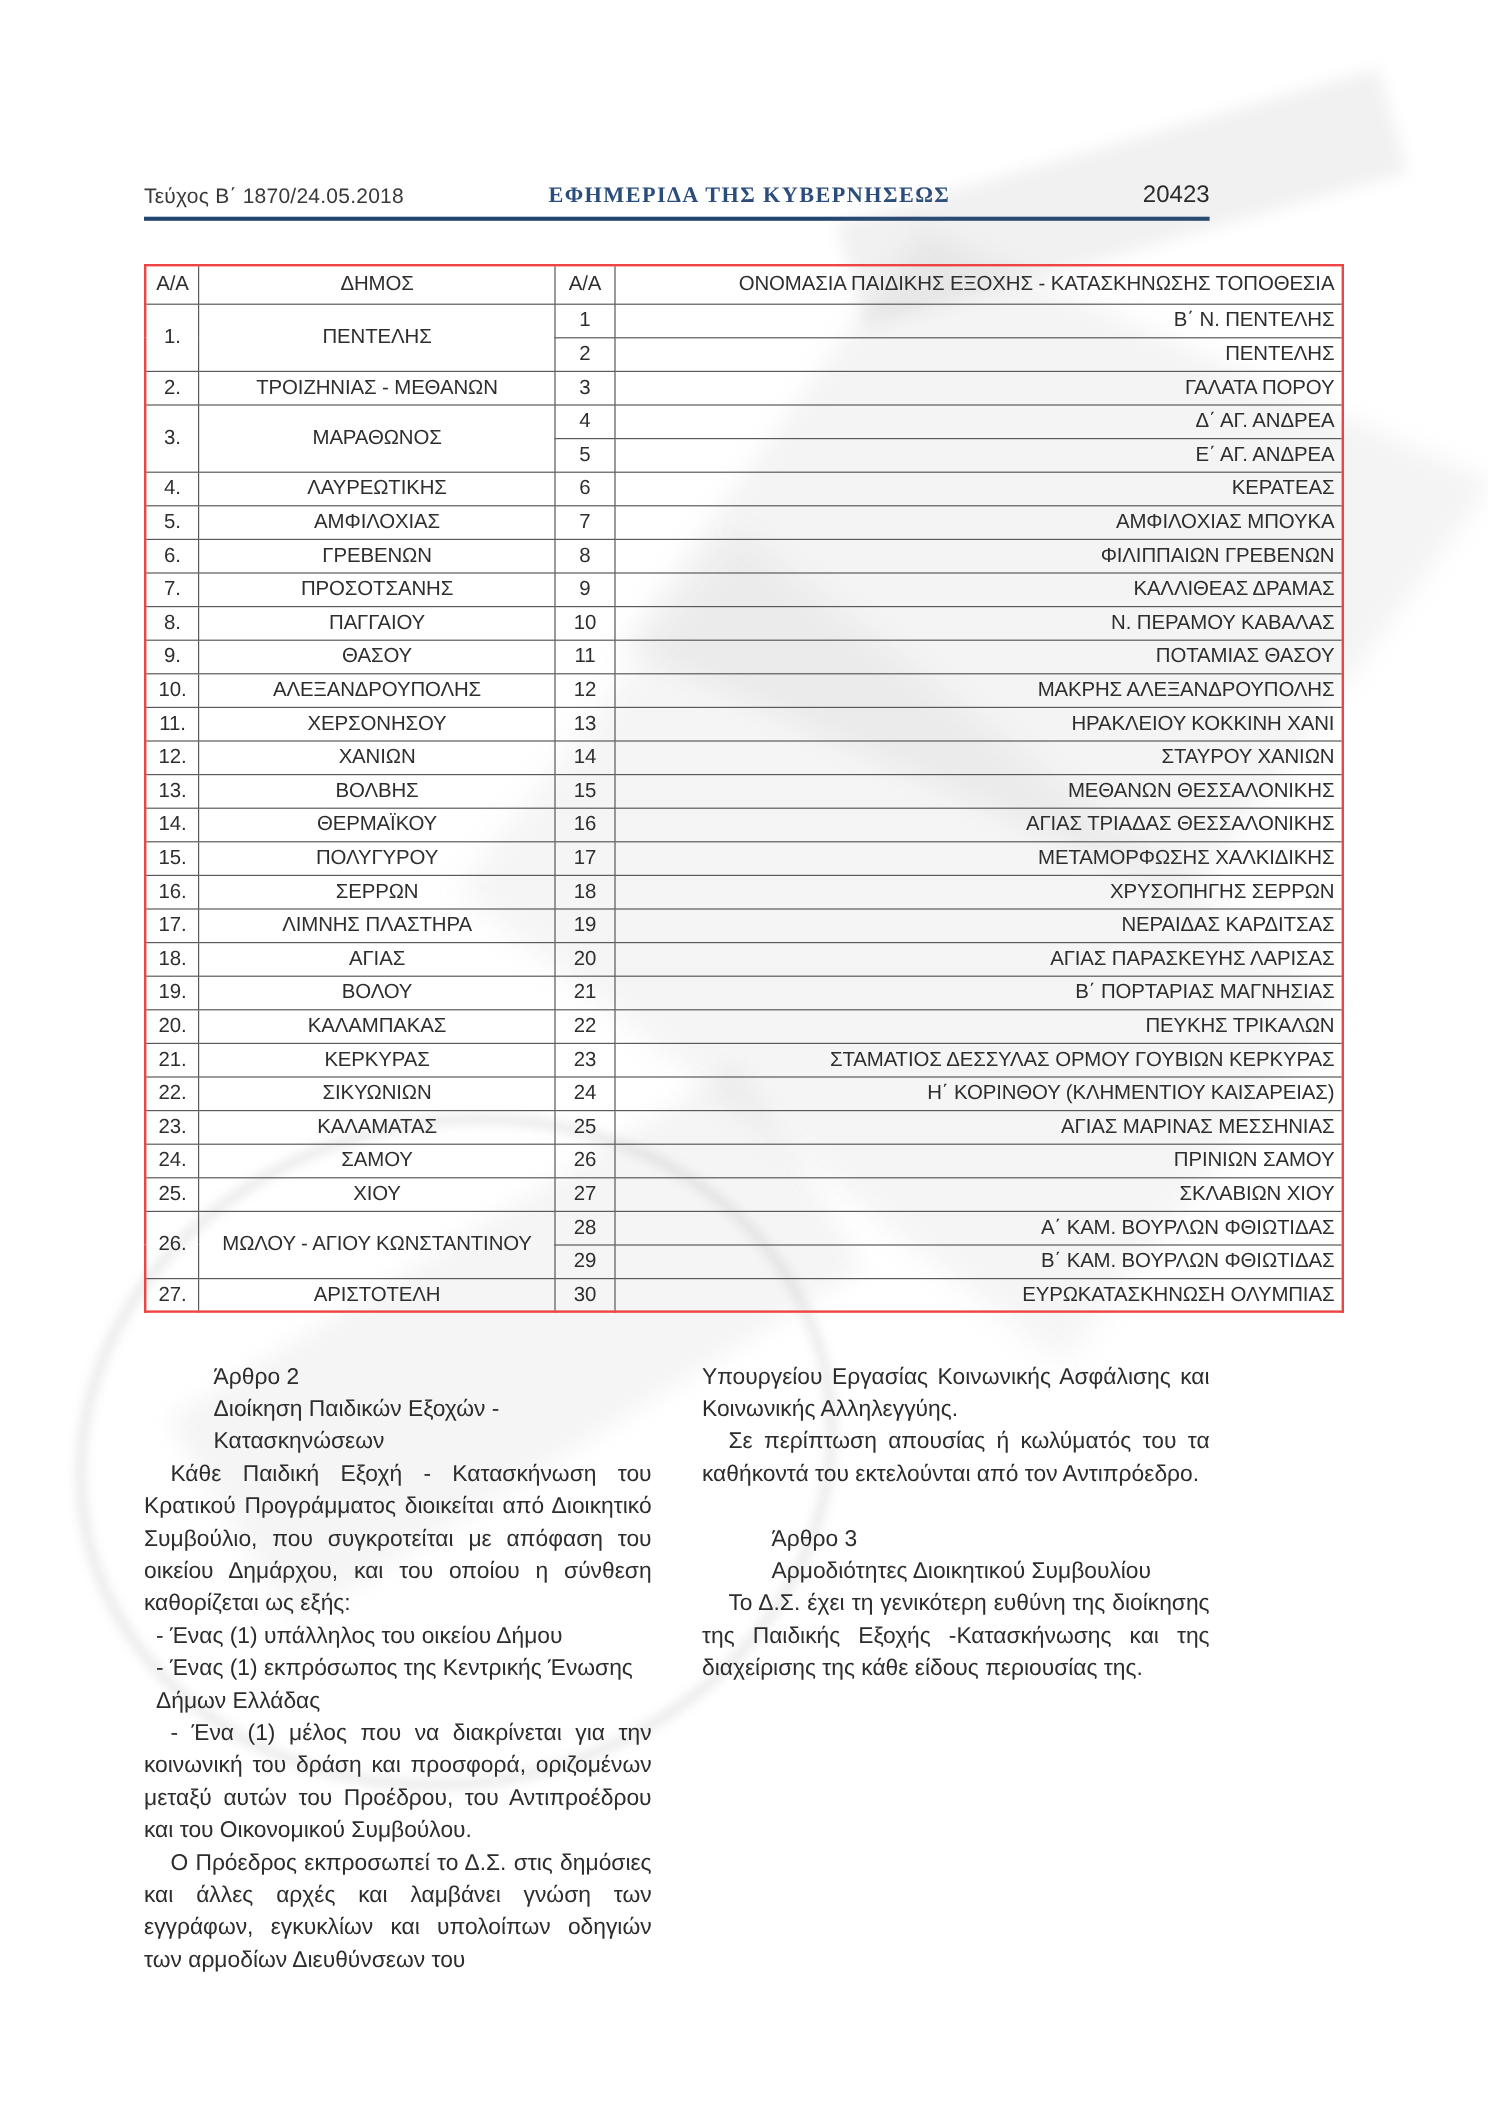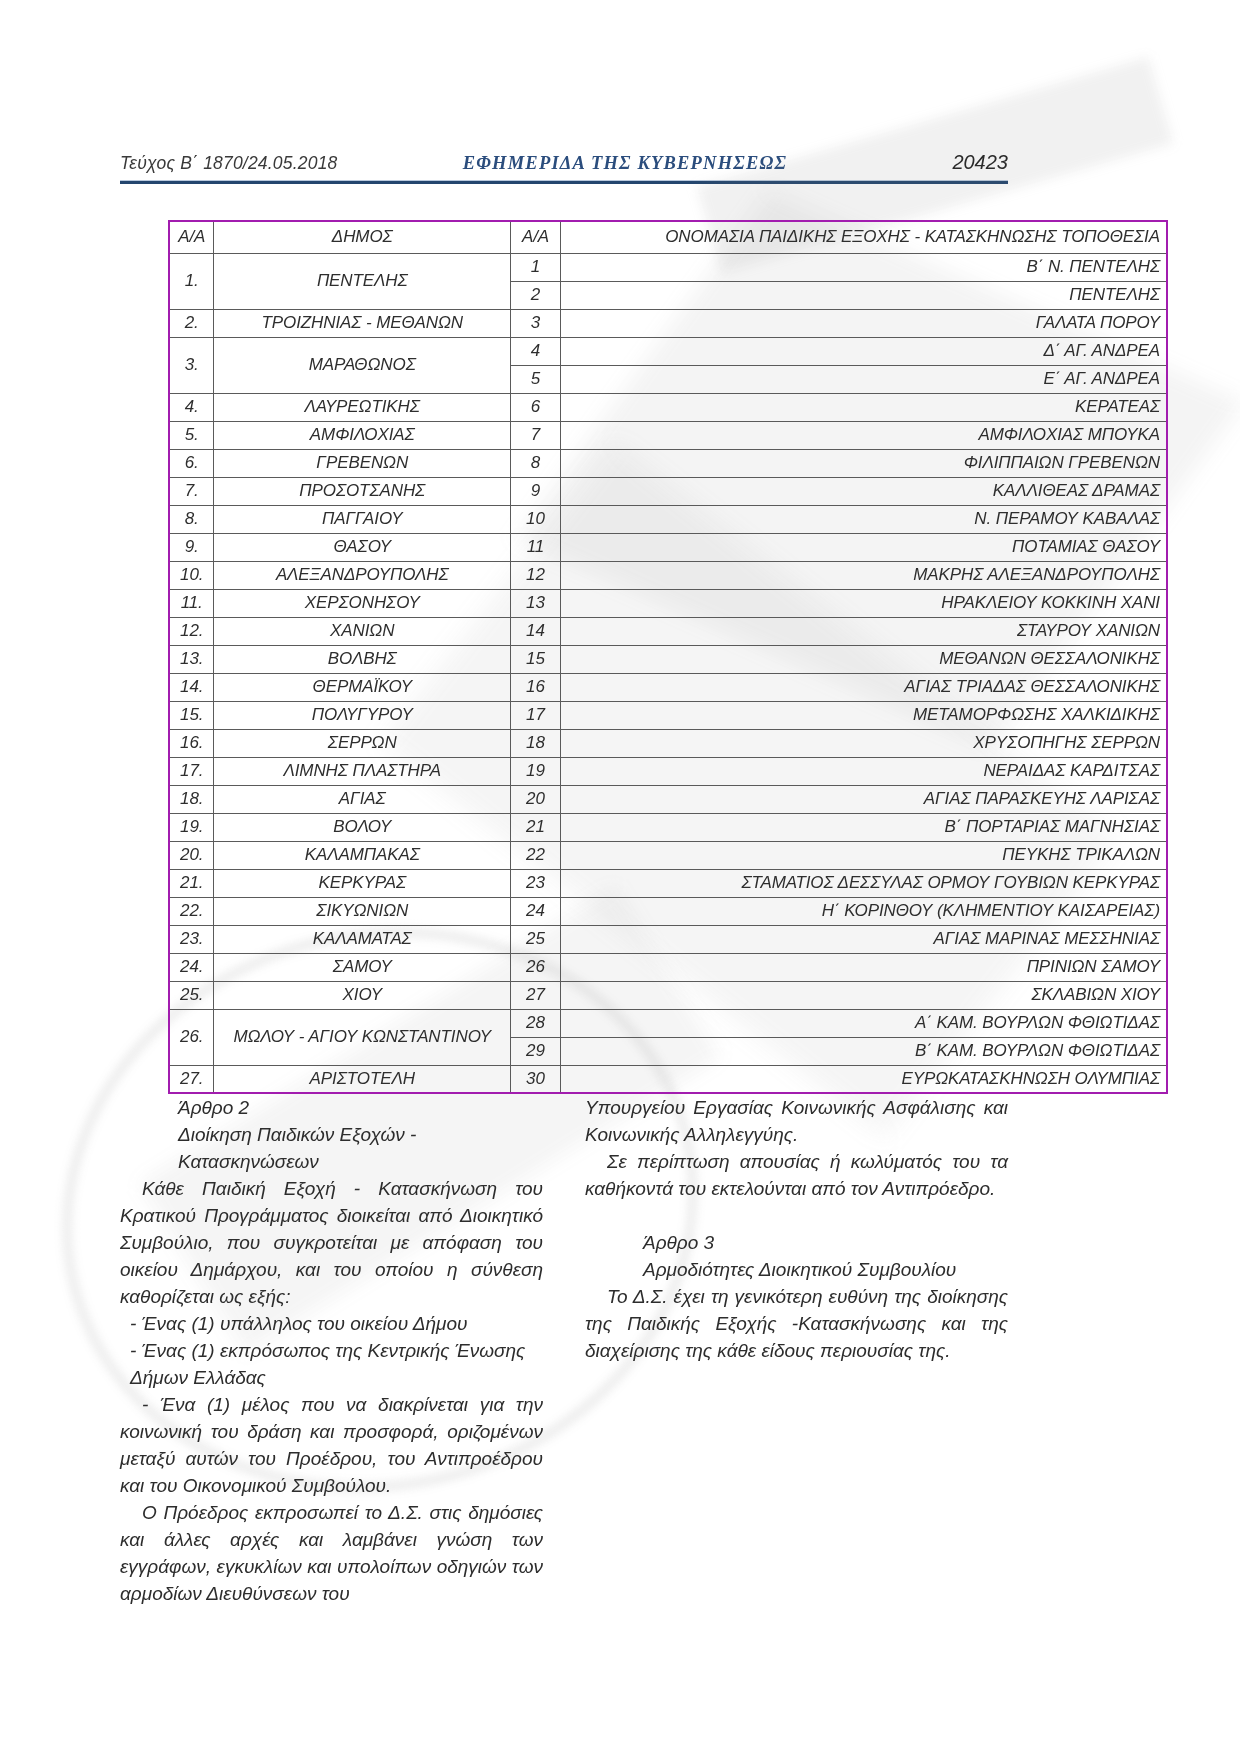--- a/index.html
+++ b/index.html
@@ -2,21 +2,21 @@
 <html lang="el"><head>
 <meta charset="utf-8">
 <style>
   * { margin:0; padding:0; box-sizing:border-box; }
   html,body { background:#ffffff; }
   body {
     width:1240px; height:1754px;
     font-family:"Liberation Sans","DejaVu Sans",sans-serif;
     color:#2b2b2b; position:relative; overflow:hidden;
   }
-  .page { width:1128px; height:1754px; padding:0 120px; position:relative;font-style:italic; }
+  .page { width:1128px; height:1754px; padding:0 120px; position:relative; }
 
   
   .gz-header{
     padding-top:108px;
     display:flex; align-items:flex-end; justify-content:space-between;
   }
   .issue{ font-size:17.5px; color:#3a3a3a; letter-spacing:.2px; }
   .gz-title{
     font-family:"Liberation Serif","DejaVu Serif",serif;
     font-weight:bold; font-size:18.5px; color:#2b4d7d; letter-spacing:1.2px;margin-top:45px;
@@ -29,30 +29,30 @@
 
   
   table.camps{
     margin-top:36px; width:1000px; border-collapse:collapse;
     font-size:17px; color:#2e2e2e; position:relative; z-index:2;
   }
   table.camps th, table.camps td{
     border:1px solid #5a5a5a; height:28px; padding:1px 6px;
     font-weight:normal; letter-spacing:-0.1px; white-space:nowrap;
   }
-  table.camps{ border:2px solid #a21caf;margin-left:48px; }
+  table.camps{ border:2px solid #ef4444; }
   table.camps th{ height:32px; }
   .c-num{ text-align:center; width:45px; }
   .c-dim{ text-align:center; width:297px; }
   .c-num2{ text-align:center; width:50px; }
   .c-name{ text-align:right; padding-left:11px; width:608px; }
 
   
   .columns{
-    display:flex; gap:42px;
+    margin-top:40px; display:flex; gap:42px;
     font-size:19px; line-height:27px; color:#2d2d2d; position:relative; z-index:2;
   }
   .col{ width:479px; text-align:justify; }
   .art-heading{ padding-left:58px; text-align:left; }
   .col p.ind{ text-indent:22px; }
   .col p.dash{ padding-left:10px; text-indent:0; text-align:left; }
   .col .sp{ height:27px; }
 
   
   .wm{ position:absolute; pointer-events:none; z-index:1; }

